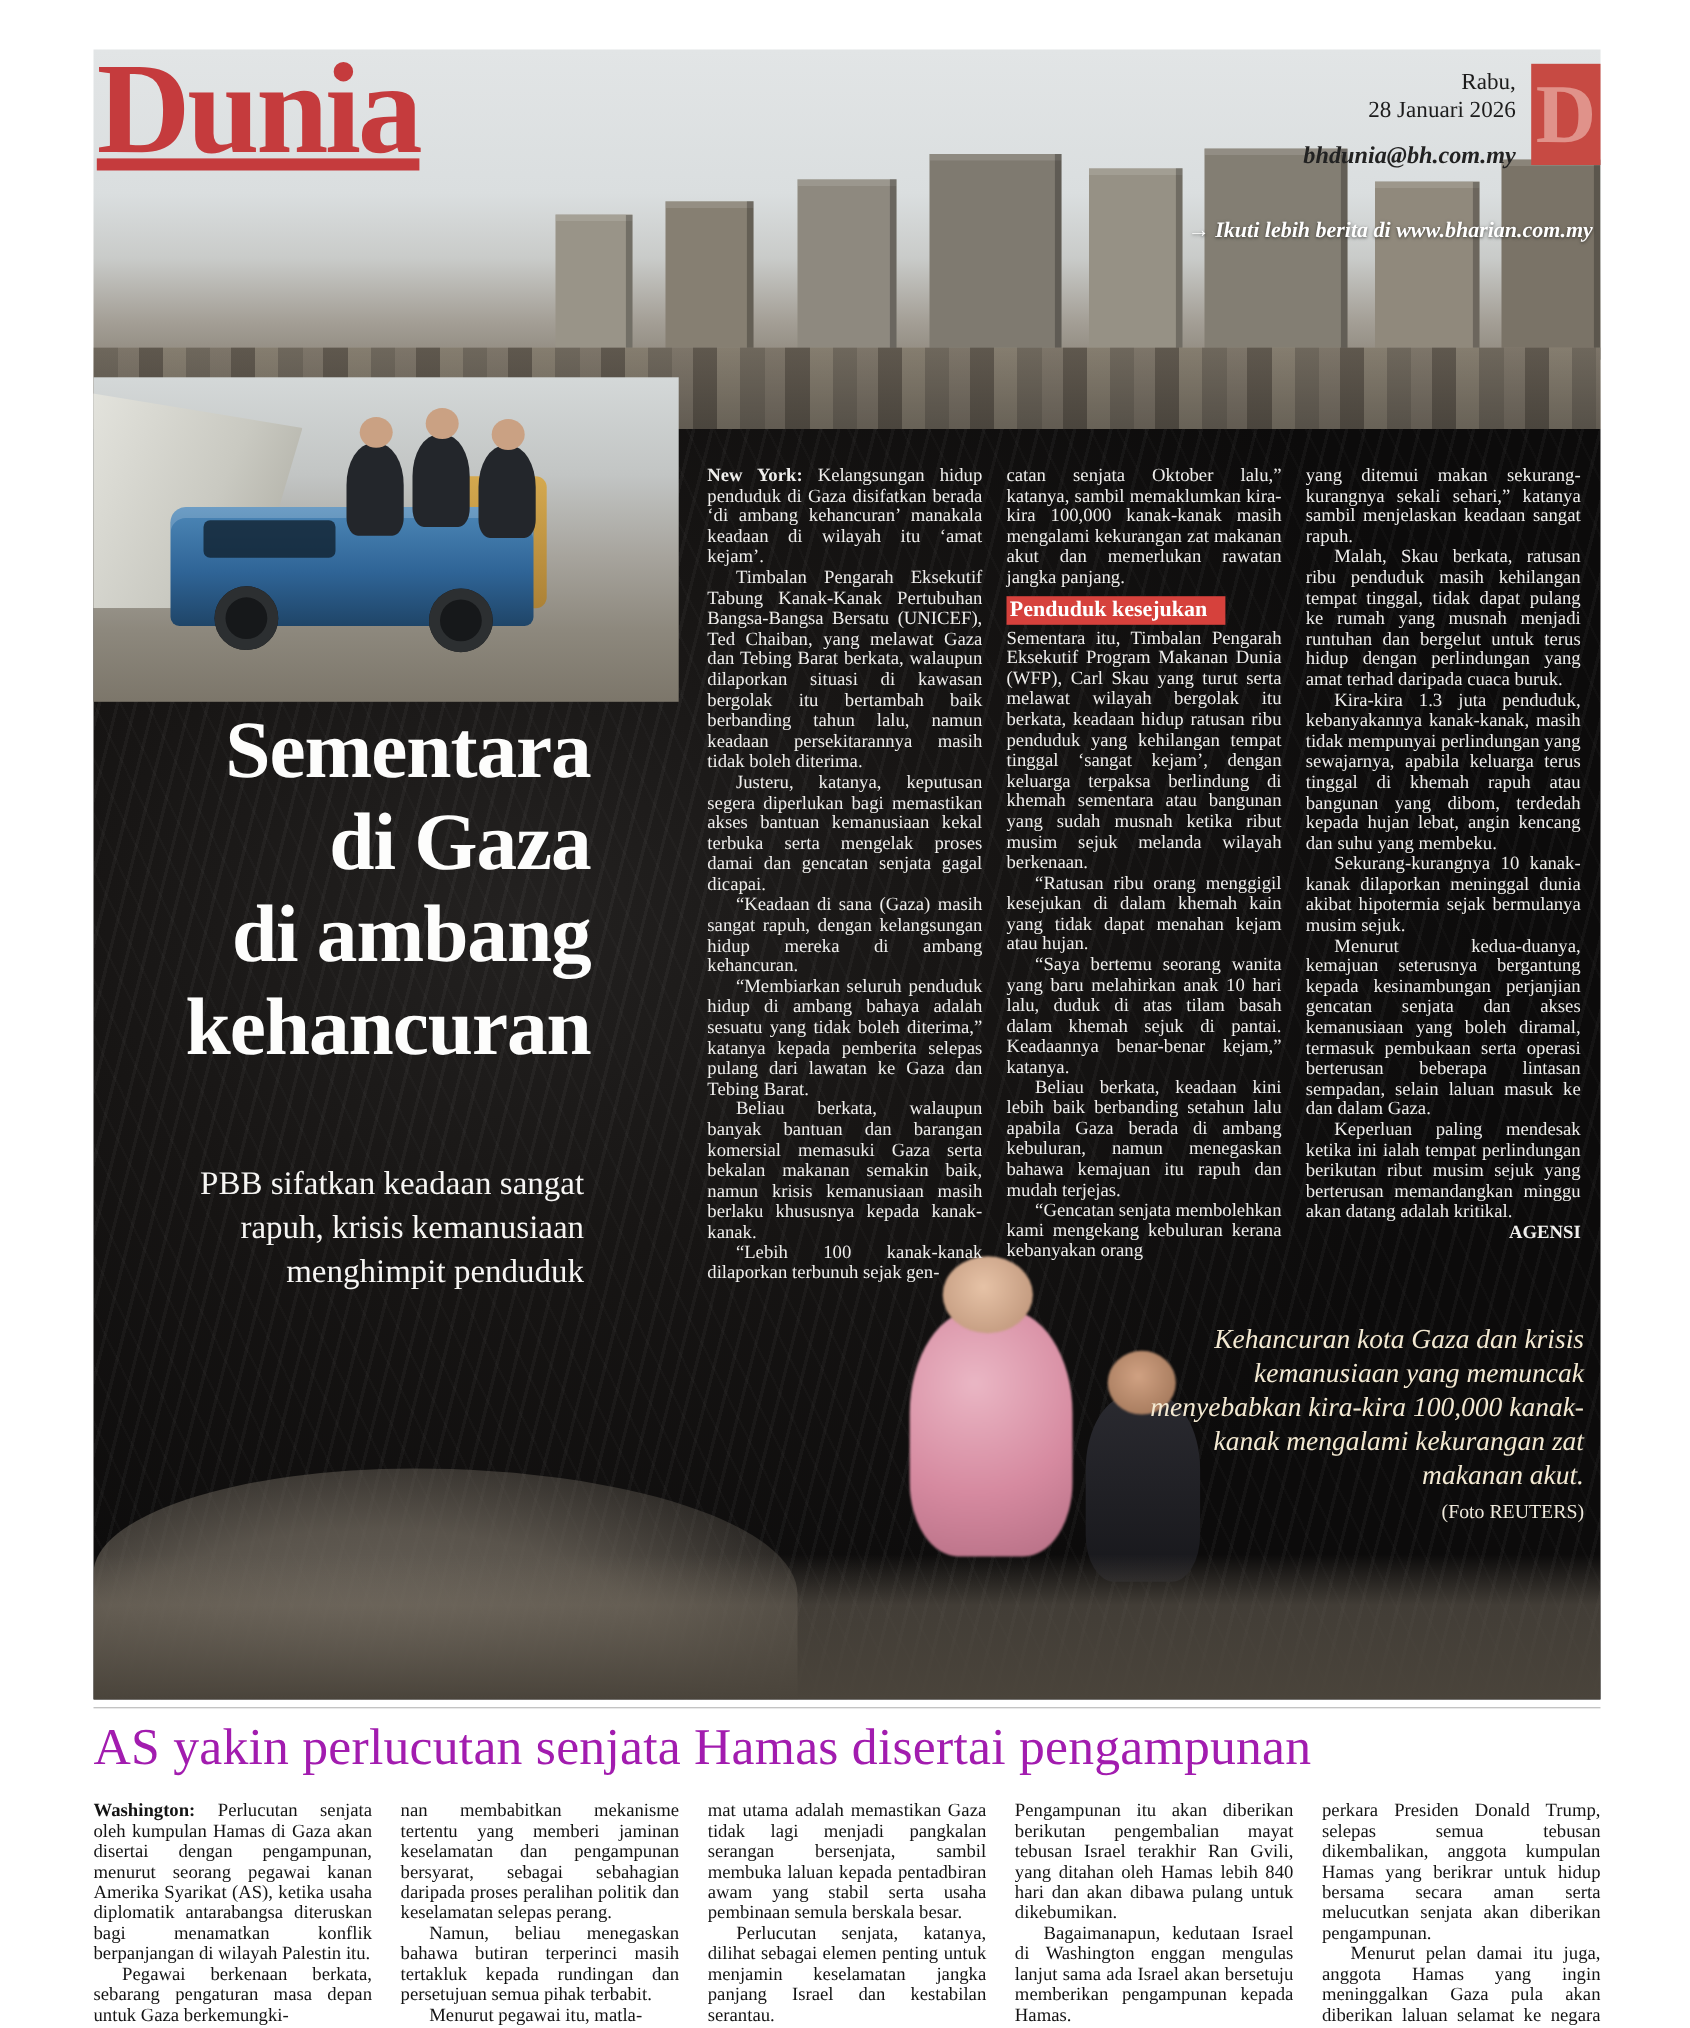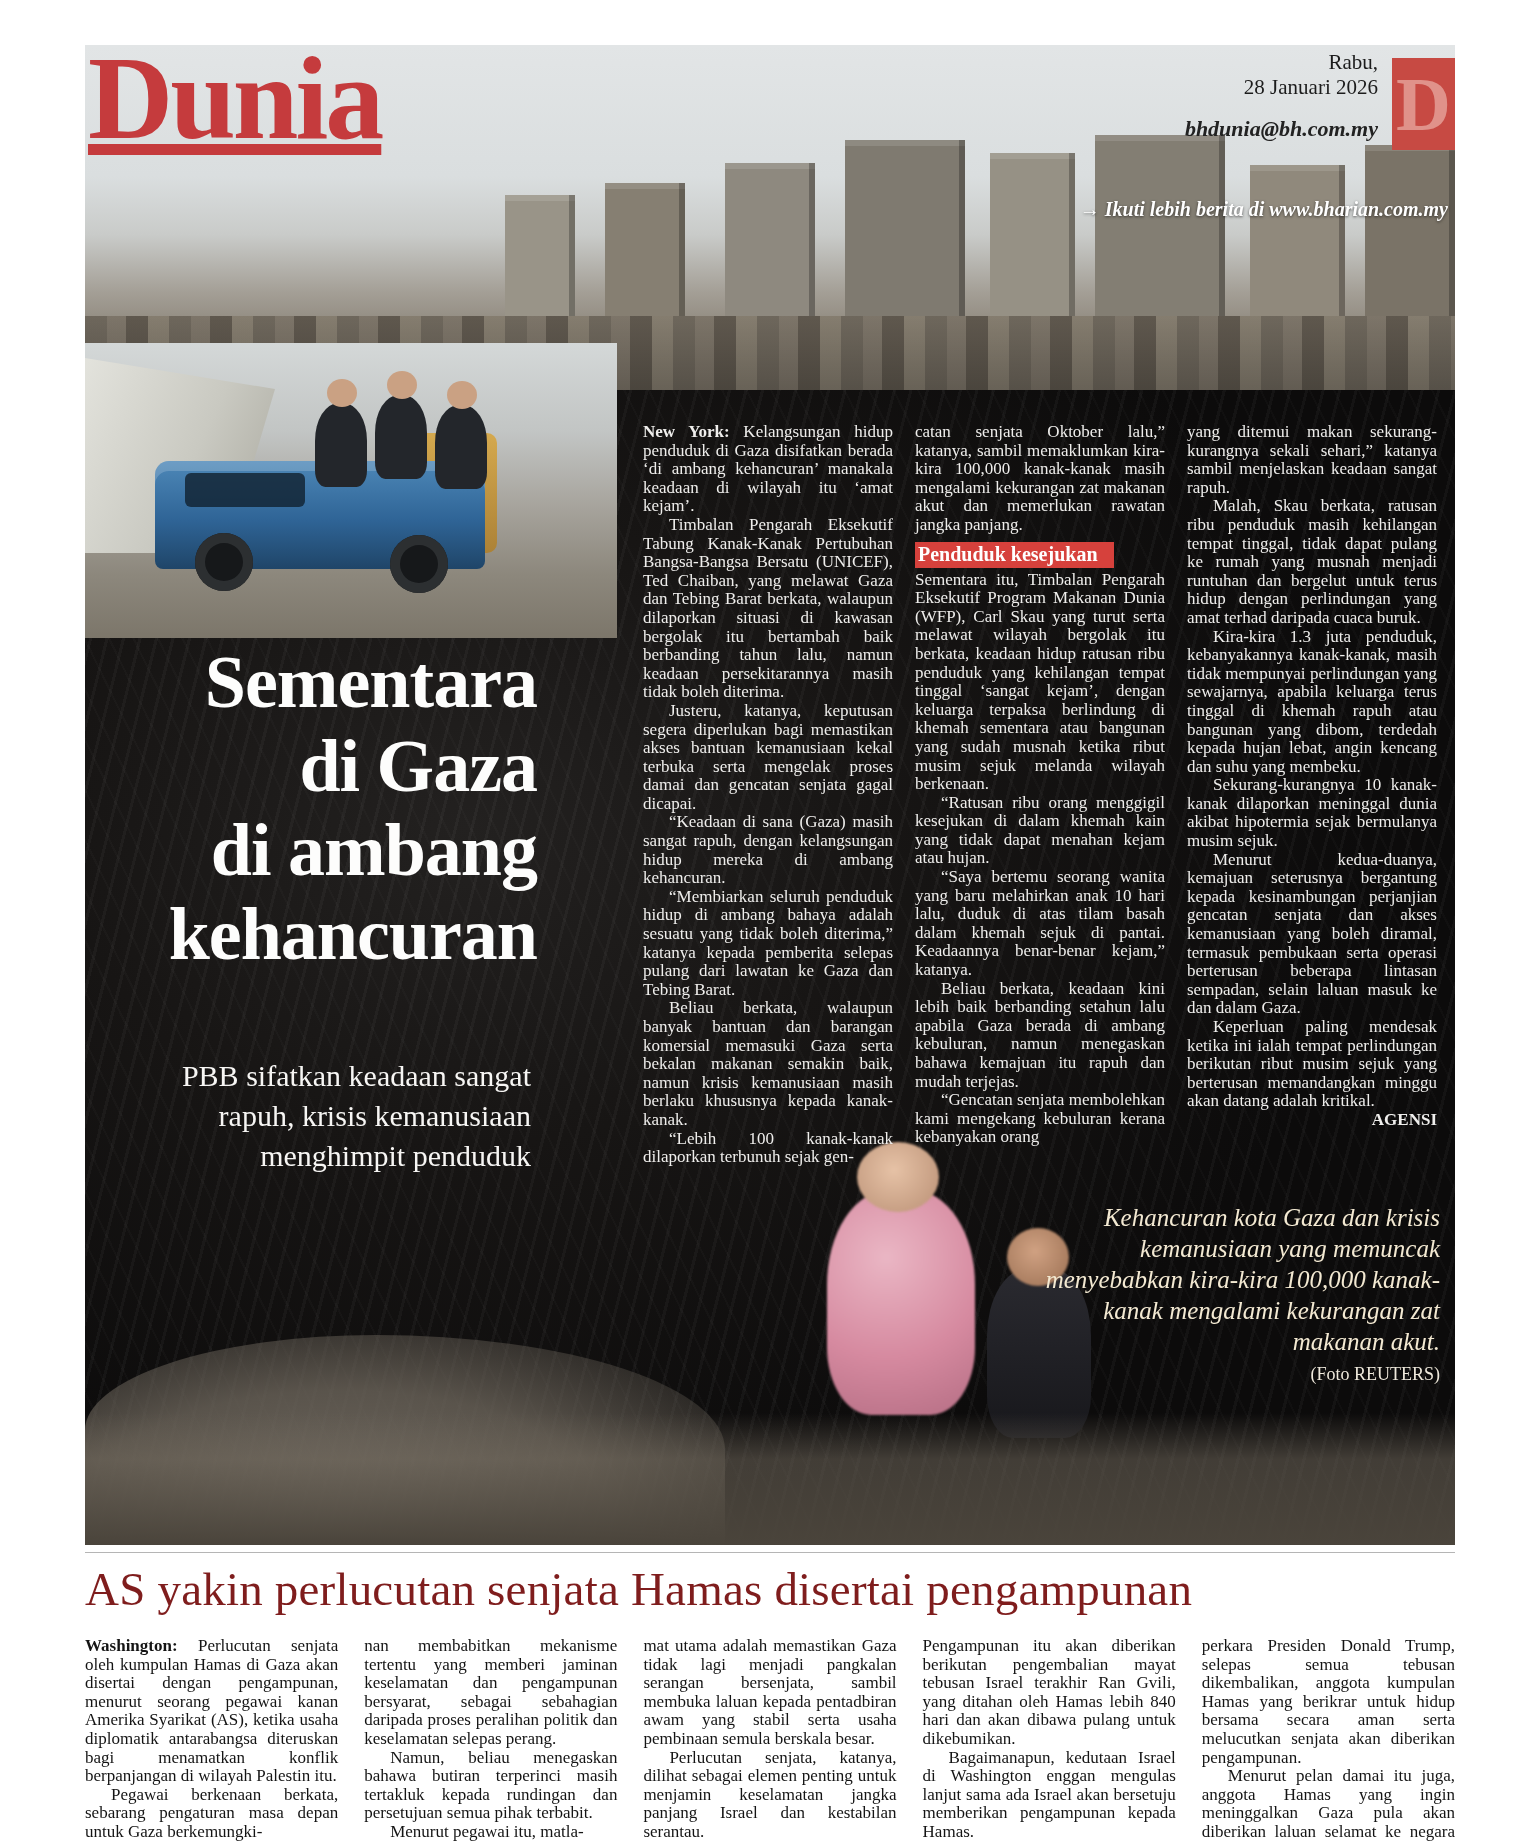--- a/index.html
+++ b/index.html
@@ -14,21 +14,21 @@
     background:repeating-linear-gradient(90deg,#6e675c 0 22px,#7d7569 22px 41px,#5f584e 41px 63px,#857d6f 63px 84px),
                linear-gradient(rgba(255,255,255,.08),rgba(0,0,0,.22));background-blend-mode:multiply;}
   .tents{position:absolute;left:430px;bottom:40px;width:700px;height:70px;
     background:radial-gradient(ellipse 60px 34px at 10% 100%,#e8e6df 55%,transparent 56%),
                radial-gradient(ellipse 70px 40px at 32% 100%,#dcd9d0 55%,transparent 56%),
                radial-gradient(ellipse 64px 36px at 55% 100%,#efece4 55%,transparent 56%),
                radial-gradient(ellipse 76px 42px at 79% 100%,#d8d4ca 55%,transparent 56%),
                radial-gradient(ellipse 58px 32px at 96% 100%,#e4e1d8 55%,transparent 56%);}
   .masthead{position:absolute;left:88px;top:40px;font-size:118px;line-height:1;font-weight:700;
     color:#c53b3d;letter-spacing:-3px;text-decoration:underline;}
-  .date-block{position:absolute;top:50px;right:158px;text-align:right;font-size:21px;line-height:25px;color:#1c1c1c;}
+  .date-block{position:absolute;top:62px;right:158px;text-align:right;font-size:21px;line-height:25px;color:#1c1c1c;}
   .email{margin-top:16px;font-size:22px;font-weight:700;font-style:italic;color:#222;}
   .d-box{position:absolute;left:1392px;top:58px;width:63px;height:92px;background:#c74a43;
     display:flex;align-items:center;justify-content:center;}
   .d-box span{font-size:76px;font-weight:700;color:#e0928a;line-height:1;}
   .follow{position:absolute;right:88px;top:158px;color:#fff;font-style:italic;font-weight:700;font-size:20px;
     text-shadow:0 1px 3px rgba(0,0,0,.6);margin-top:40px;}
 
   
   .feature{position:absolute;left:85px;top:390px;width:1370px;height:1155px;overflow:hidden;
     background:radial-gradient(ellipse 900px 700px at 28% 38%,#232120 0%,#171514 45%,#0c0b0b 100%);}
@@ -79,21 +79,21 @@
     color:#ffffff;font-weight:700;font-size:20px;line-height:22px;text-indent:0;}
   .wire-tag{float:right;font-weight:700;}
 
   
   .caption{position:absolute;right:15px;top:812px;width:400px;text-align:right;z-index:6;
     color:#f3e9d2;font-style:italic;font-size:25px;line-height:31px;}
   .caption .credit{display:block;font-style:normal;font-size:18px;color:#efe9dc;margin-top:2px;}
 
   
   .story2{position:absolute;left:85px;top:1552px;width:1370px;border-top:1px solid #b5b5b5;padding-top:10px;}
-  .story2 h2{margin:0 0 22px 0;font-weight:400;font-size:47px;line-height:52px;color:#7f1d1d;letter-spacing:.2px;}
+  .story2 h2{margin:0 0 22px 0;font-weight:400;font-size:47px;line-height:52px;color:#a21caf;letter-spacing:.2px;}
   .cols5{display:grid;grid-template-columns:repeat(5,1fr);grid-gap:0 26px;font-size:17px;line-height:18.6px;
     text-align:justify;color:#141414;height:220px;overflow:hidden;}
   .cols5 p{margin:0;}
   .cols5 p.ind{text-indent:26px;}
 </style>
 </head>
 <body>
 
 <div class="page">
 

